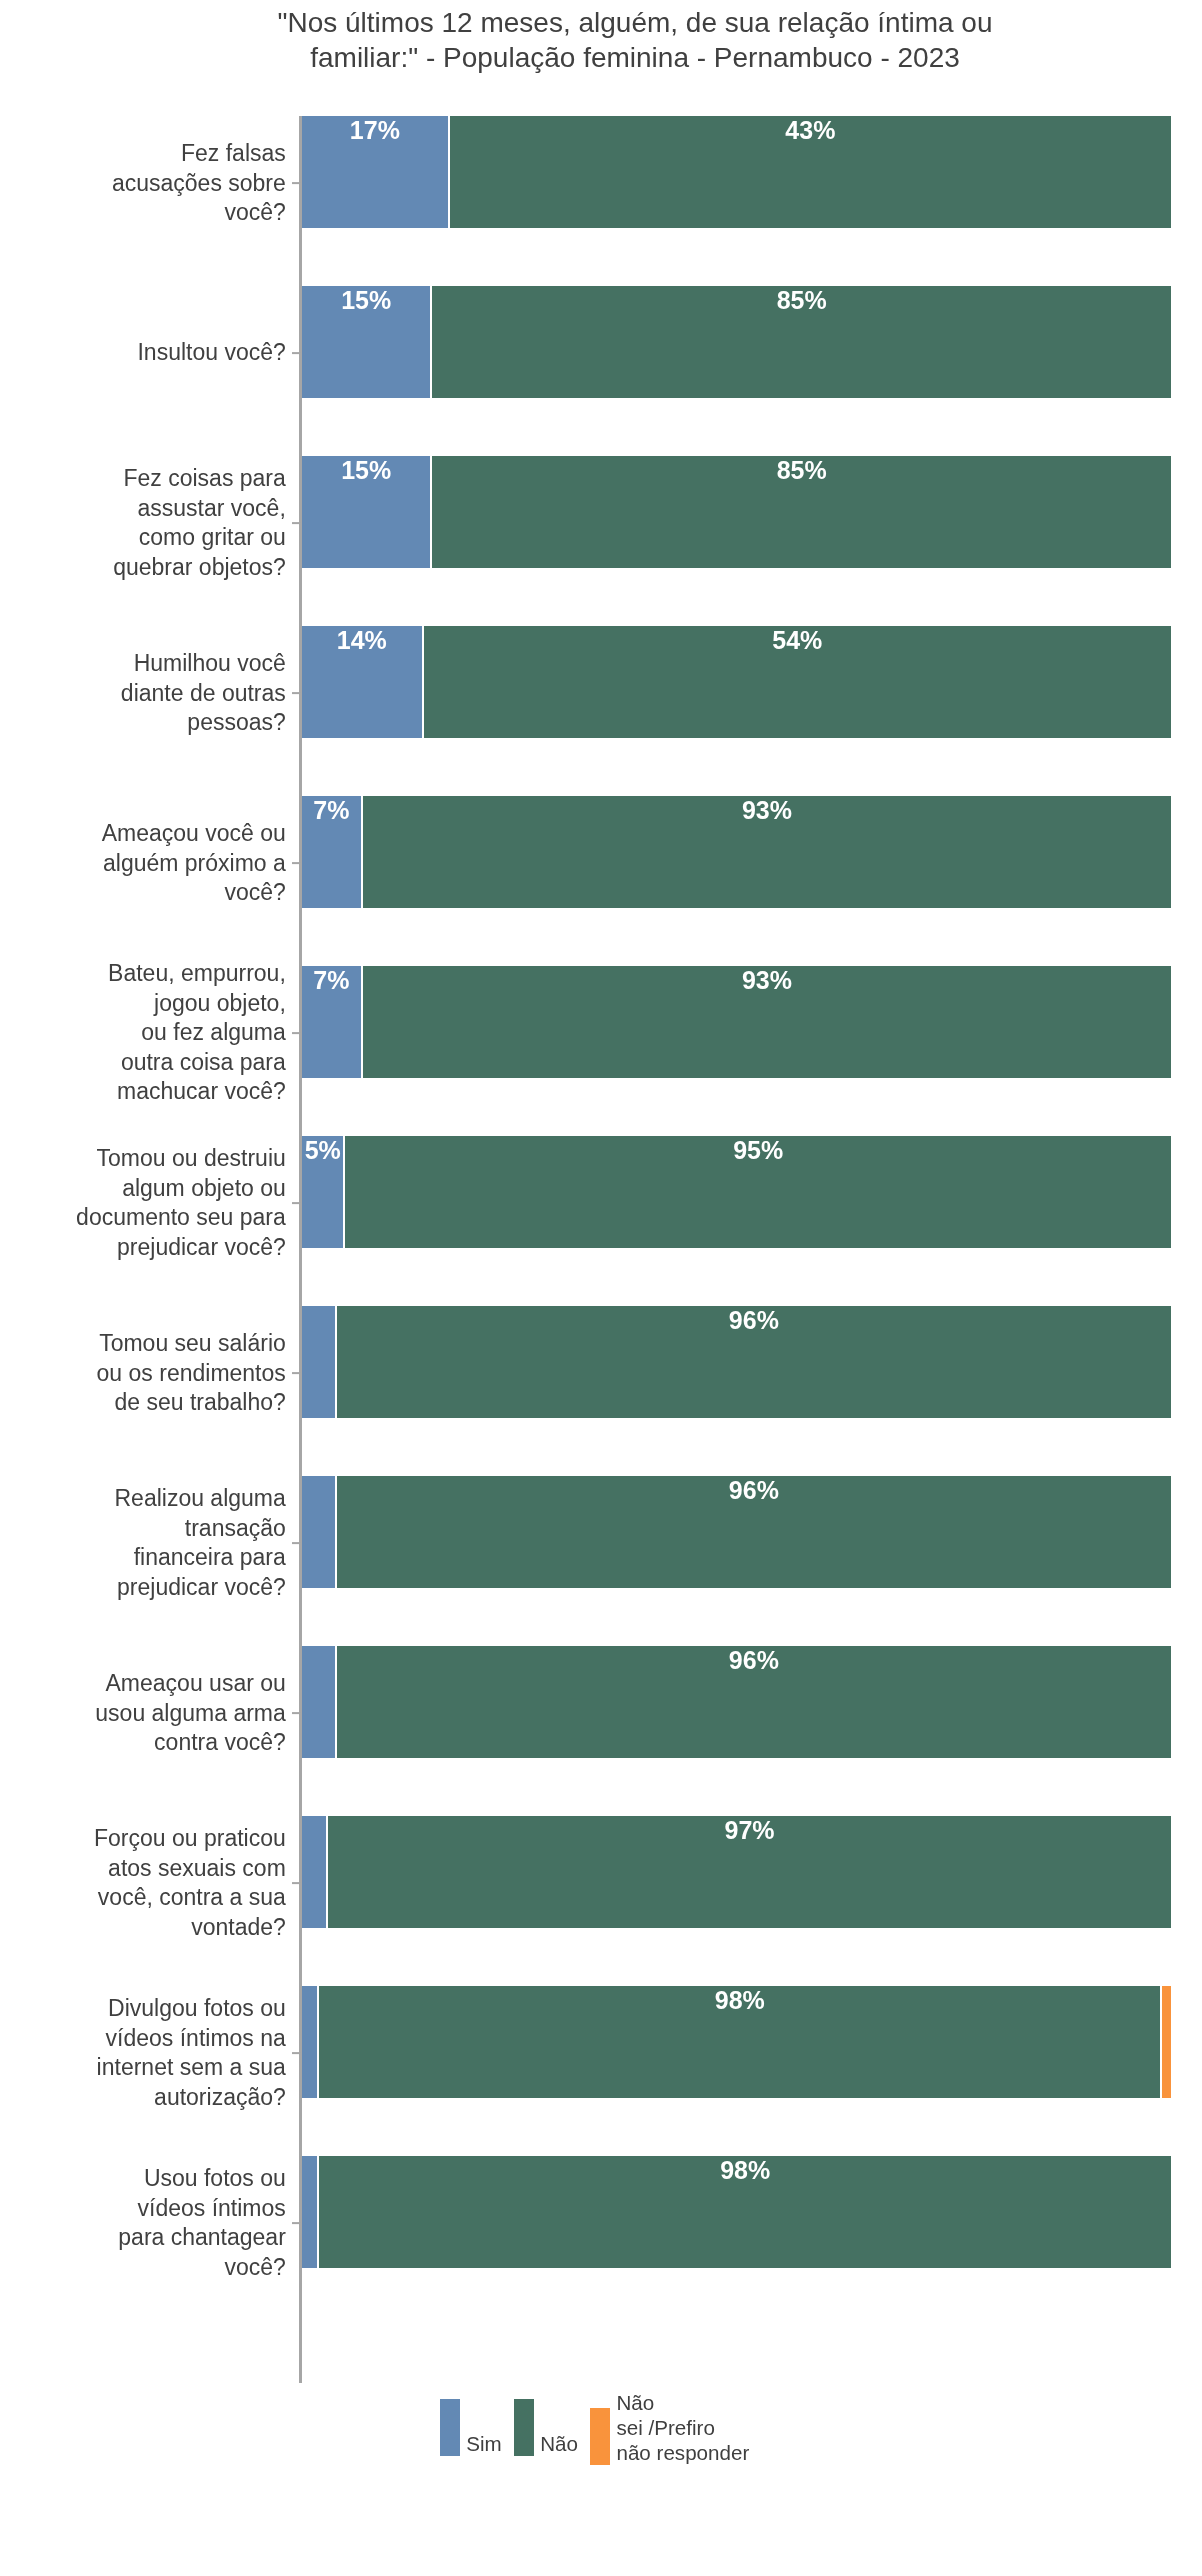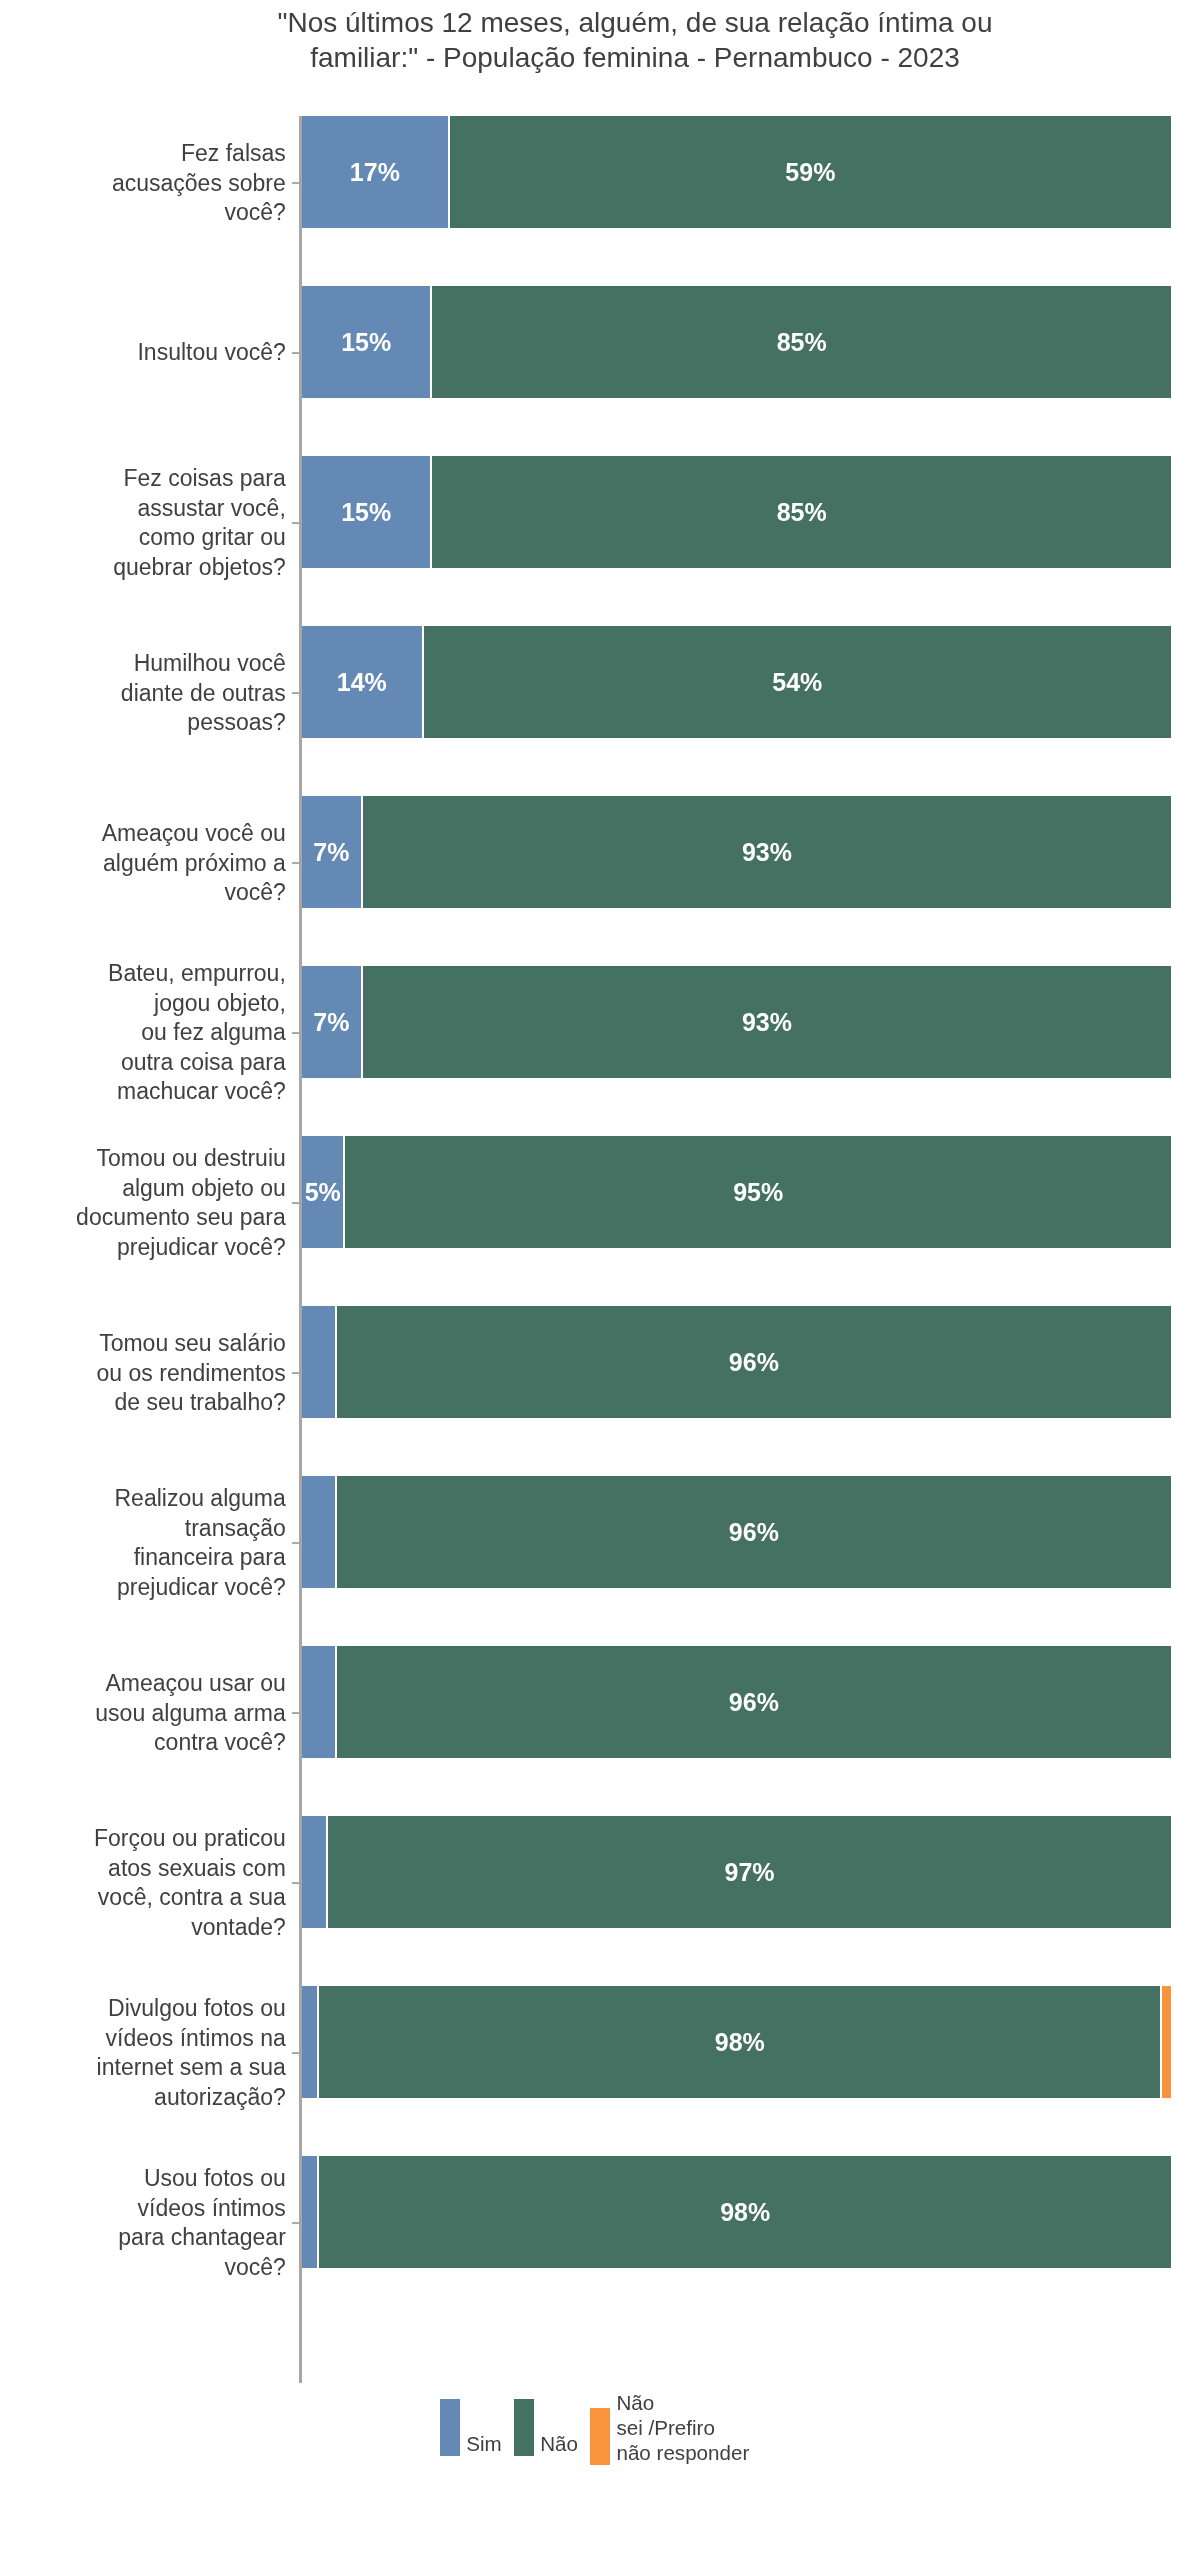--- a/index.html
+++ b/index.html
@@ -81,21 +81,21 @@
     left:302px;
     top:18px;
     height:112px;
     width:869px;     
     display:flex;
     align-items:stretch;
   }
   .seg{
     height:112px;
     display:flex;
-    align-items:center;
+    align-items:flex-start;
     justify-content:center;
     box-sizing:border-box;
     border-right:2.7px solid #ffffff;
     overflow:hidden;
   }
   .seg:last-child{border-right:none;}
   .seg-sim{background:#6389b4;}
   .seg-nao{background:#457162;}
   .seg-ns{background:#f9933c;}
   .seg-val{
@@ -162,21 +162,21 @@
         <div class="row">
           <div class="row-label">Fez falsas
 acusações sobre
 você?</div>
           <div class="tick"></div>
           <div class="bar-track">
             <div class="seg seg-sim" style="width: 17%;">
               <span class="seg-val">17%</span>
             </div>
             <div class="seg seg-nao" style="width: 83%;">
-              <span class="seg-val">59%</span>
+              <span class="seg-val">43%</span>
             </div>
           </div>
         </div>
         <div class="row">
           <div class="row-label">Insultou você?</div>
           <div class="tick"></div>
           <div class="bar-track">
             <div class="seg seg-sim" style="width: 15%;">
               <span class="seg-val">15%</span>
             </div>

